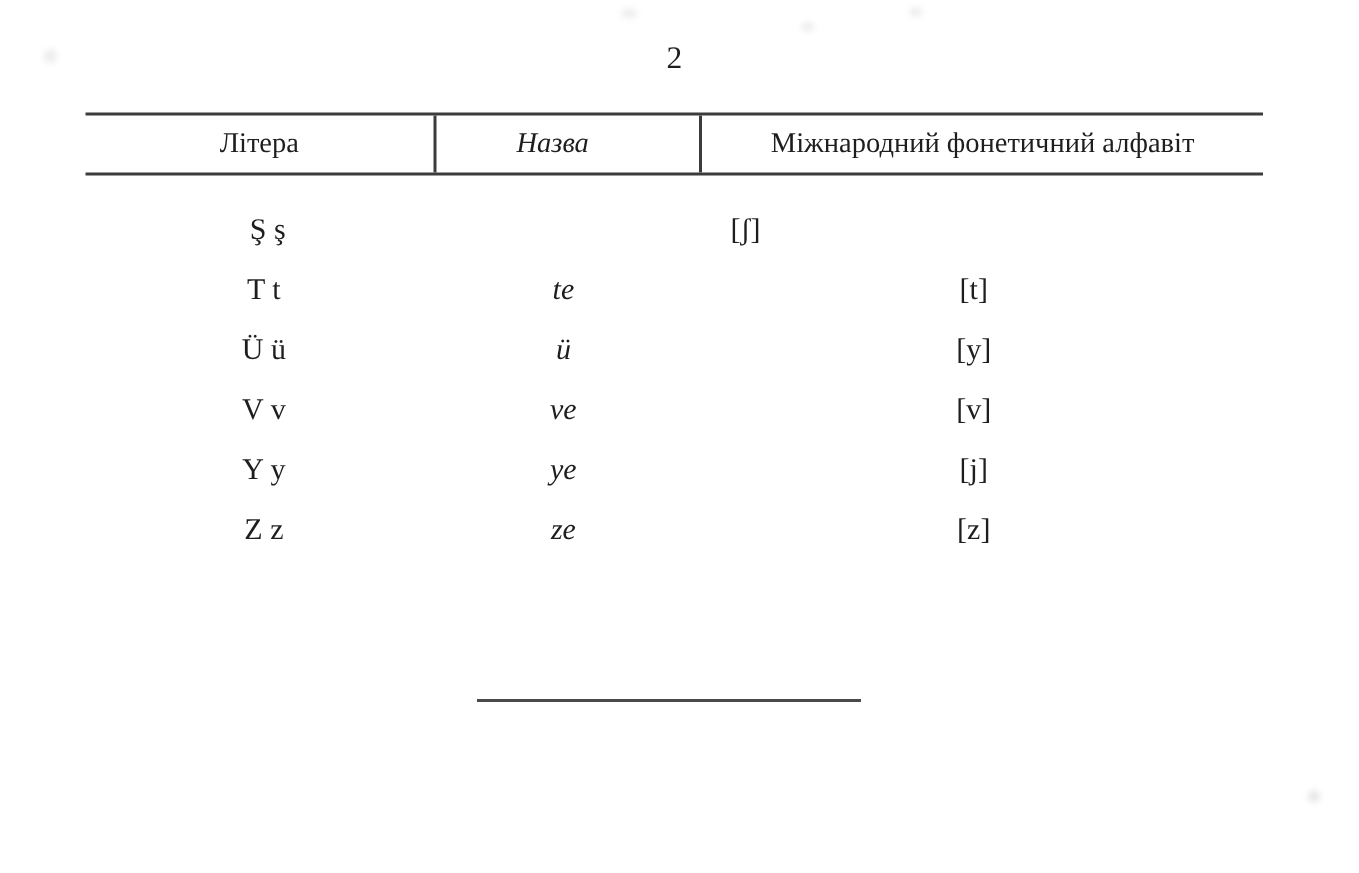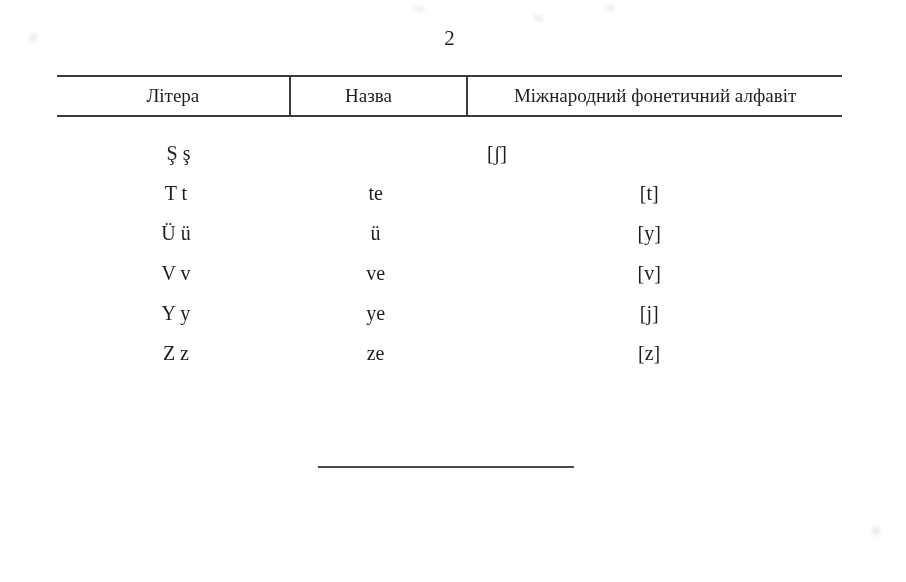--- a/index.html
+++ b/index.html
@@ -34,21 +34,21 @@
     border-top:2px solid var(--border-color);
     border-bottom:2px solid var(--border-color);
   }
   .th{
     display:flex;align-items:center;justify-content:center;
     font-size:19px;
     color:var(--text-color);
     box-sizing:border-box;
   }
   .col-letter{width:243px;}
-  .col-name{width:165px;}
+  .col-name{width:165px;font-style:italic;}
   .col-ipa{width:394px;}
   .th.col-name{border-left:2px solid var(--border-color);}
   .th.col-ipa{border-left:2px solid var(--border-color);margin-left:20px;}
   .tbody{padding-top:16px;}
   .tr{display:flex;height:40px;}
   .td{
     display:flex;align-items:center;justify-content:center;
     font-size:20px;
     color:var(--text-color);
   }

